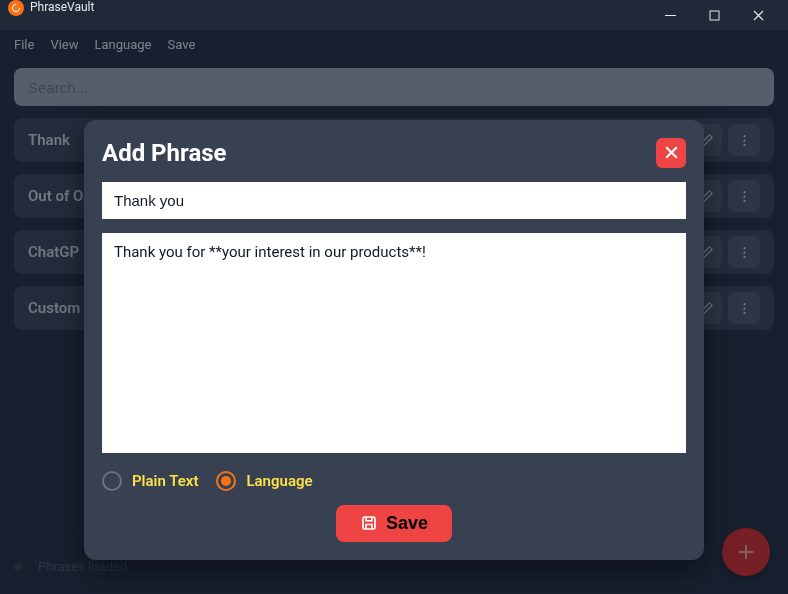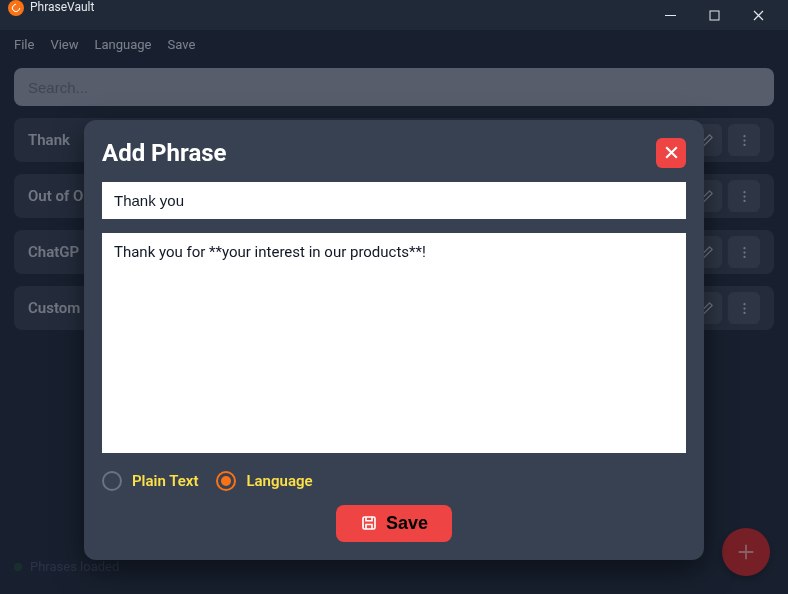--- a/index.html
+++ b/index.html
@@ -237,21 +237,21 @@
       justify-content: center;
       cursor: pointer;
       box-shadow: 0 4px 10px rgba(0,0,0,0.4);
     }
     .statusbar {
       position: absolute;
       left: 14px;
       bottom: 20px;
       display: flex;
       align-items: center;
-      gap: 8px;
+      gap: 16px;
       font-size: 13px;
       color: #435064;
     }
     .status-dot {
       width: 8px;
       height: 8px;
       background: #1d4830;
       border-radius: 50%;
     }
   </style>

